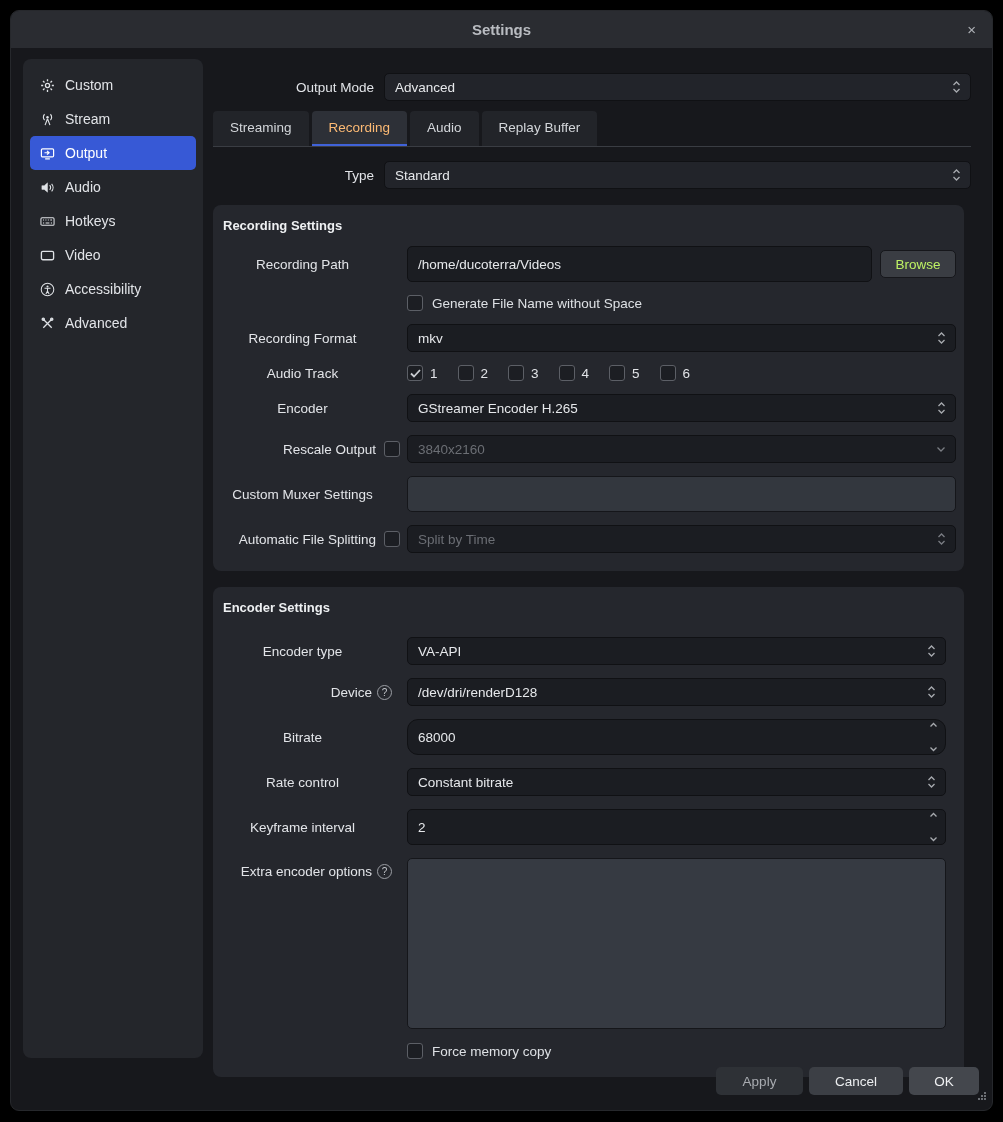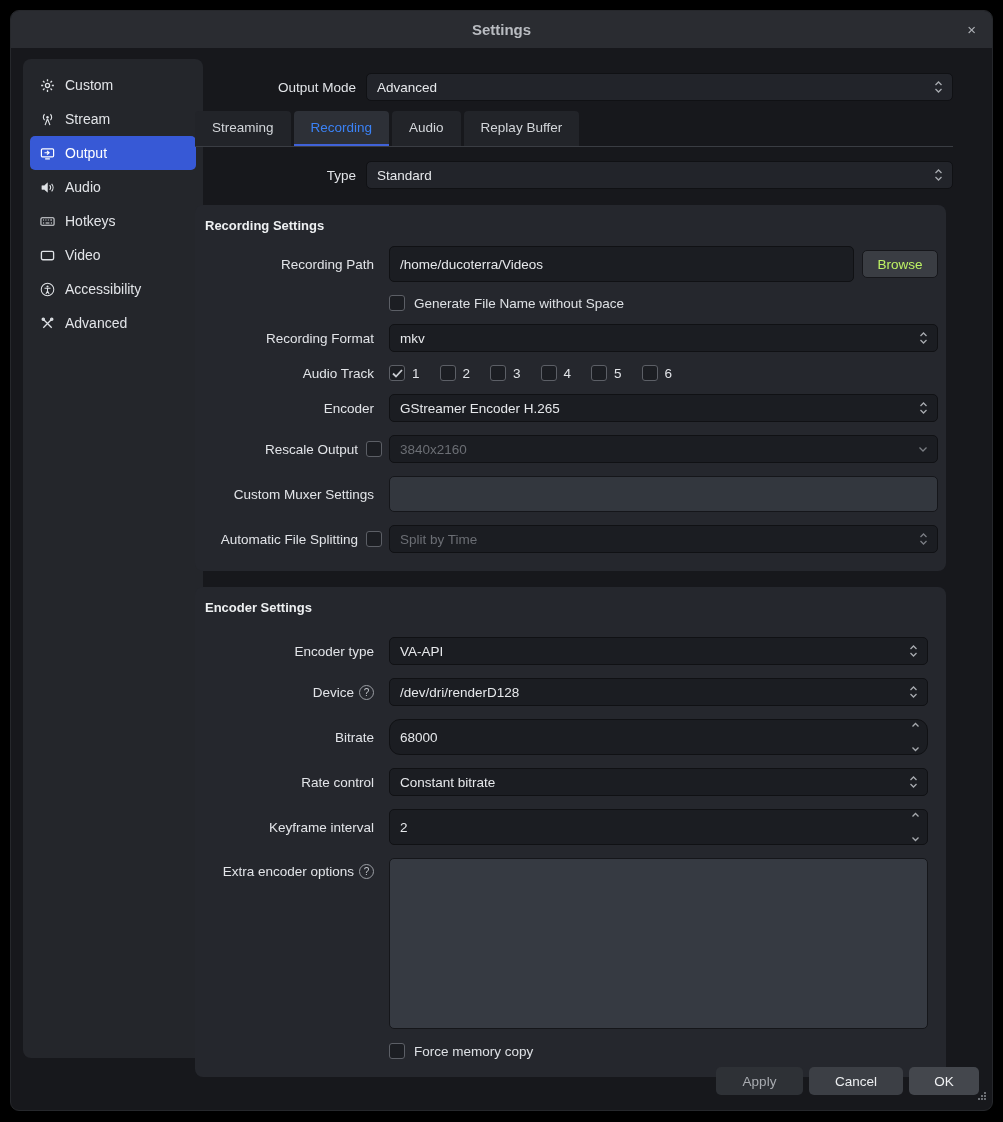--- a/index.html
+++ b/index.html
@@ -12,42 +12,42 @@
   .close-btn { position:absolute; right:16px; top:0; height:37px; display:flex; align-items:center;
                color:#aeb1b6; font-size:15px; cursor:default; }
   
   .sidebar { position:absolute; left:12px; top:48px; width:180px; height:999px;
              background:#24262b; border-radius:8px; padding:9px 7px; }
   .side-item { height:34px; display:flex; align-items:center; gap:10px; padding:0 9px;
                color:#e2e4e8; font-size:14px; border-radius:5px; }
   .side-item.selected { background:#3759d6; color:#fff; }
   .side-item .ic { width:16px; height:16px; display:flex; align-items:center; justify-content:center; }
   
-  .content { position:absolute; left:184px; top:48px; width:758px; color:#dde0e4; }
+  .content { position:absolute; left:202px; top:48px; width:758px; color:#dde0e4; }
   .toprow { display:flex; align-items:center; margin-top:14px; }
   .tlabel { width:171px; text-align:right; padding-right:10px; font-size:13.5px; color:#e2e4e8; }
   .select { height:28px; background:#22242a; border:1px solid #101114; border-radius:5px;
             display:flex; align-items:center; padding:0 9px 0 10px; font-size:13.5px; color:#e6e8eb; }
   .select .val { flex:1; white-space:nowrap; overflow:hidden; }
   .select.grow { flex:1; }
   .select.dark { background:#1b1d22; }
   .select.disabled .val { color:#6b6e74; }
   .arrows { display:flex; align-items:center; }
   
   .tabs { display:flex; margin-top:10px; border-bottom:1px solid #3a3d43; height:36px; align-items:flex-end; }
   .tab { height:35px; padding:0 17px; display:flex; align-items:center; font-size:13.5px; color:#d3d6da;
          background:#222429; border-radius:4px 4px 0 0; margin-right:3px; border-bottom:2px solid transparent; }
-  .tab.active { background:#2d3037; color:#3b82f6; border-bottom-color:#4062d8; }
+  .tab.active { background:#2d3037; color:#fdba74; border-bottom-color:#4062d8; }
   
   .group { background:#25272d; border-radius:8px; margin-top:16px; width:751px; padding:13px 8px 18px 0; }
   .group.enc { padding-right:18px; }
   .gtitle { font-size:13px; font-weight:bold; color:#eef0f2; padding-left:10px; }
   .grow-row { display:flex; align-items:center; margin-top:13px; }
   .grow-row.top-align { align-items:flex-start; }
-  .glabel { width:179px; text-align:right; font-size:13.5px; color:#e2e4e8; flex-shrink:0; }
+  .glabel { width:179px; text-align:center; font-size:13.5px; color:#e2e4e8; flex-shrink:0; }
   .gspace { width:15px; flex-shrink:0; }
   .glabel-cb { width:163px; text-align:right; font-size:13.5px; color:#e2e4e8; flex-shrink:0; }
   .cb { width:16px; height:16px; background:#1c1e23; border:1px solid #5c5f66; border-radius:3px;
         flex-shrink:0; display:flex; align-items:center; justify-content:center; }
   .field { height:36px; background:#1b1d22; border:1px solid #101114; border-radius:5px;
            color:#e6e8eb; font-size:13.5px; padding:0 10px; font-family:"Liberation Sans", sans-serif; }
   .lightfield { background:#33373e; border:1px solid #15161a; }
   .spinbox { position:relative; }
   .spinbox input { width:100%; height:100%; background:transparent; border:none; outline:none;
                    color:#e6e8eb; font-size:13.5px; font-family:"Liberation Sans", sans-serif; }

